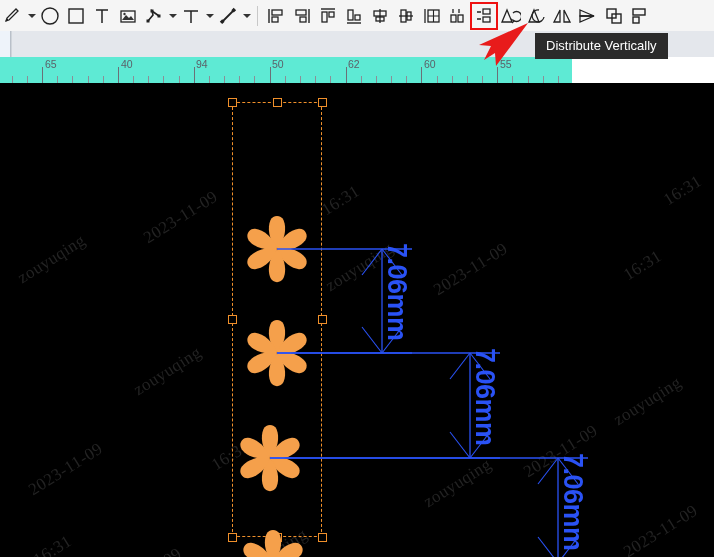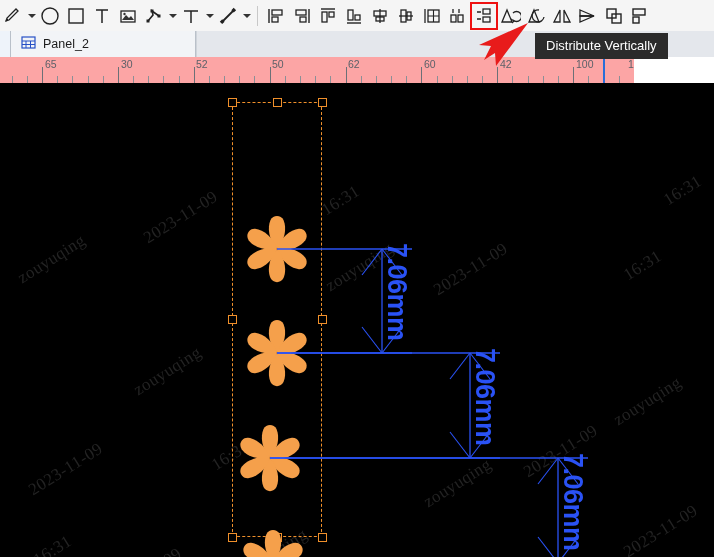--- a/index.html
+++ b/index.html
@@ -46,22 +46,22 @@
     display:flex;align-items:center;gap:7px;
     padding:0 14px 0 10px;
     background:#f2f4f7;
     border-right:1px solid #b9c0c9;
     font-size:12.5px;color:#1b1b1b;
     min-width:160px;
   }
   .tabtail{flex:1;background:#e4e7ec;border-left:1px solid #cfd4da;}
   
   #ruler{
-    position:absolute;left:0;top:57px;width:634px;height:26px;
-    background:#fca5a5;border-bottom:1px solid #3a3a3a;
+    position:absolute;left:0;top:57px;width:572px;height:26px;
+    background:#5eead4;border-bottom:1px solid #3a3a3a;
     overflow:hidden;
   }
   .rtick{position:absolute;bottom:0;width:1px;background:#8b8f96;}
   .rtick.major{height:16px;background:#6b7077;}
   .rtick.minor{height:7px;}
   .rlabel{
     position:absolute;top:1px;font-size:10.5px;color:#5c6169;
     font-family:"Liberation Sans", sans-serif;
   }
   .rmark{position:absolute;top:0;bottom:0;width:2px;background:#2a6ed8;}
@@ -294,29 +294,20 @@
     <svg width="22" height="20" viewBox="0 0 22 20">
       <rect x="4" y="3" width="12" height="6" fill="none" stroke="#222" stroke-width="1.4"></rect>
       <rect x="4" y="11" width="6" height="6" fill="none" stroke="#222" stroke-width="1.4"></rect>
     </svg>
   </div>
 </div>
 
 <div id="tabbar">
   <div class="lead"></div>
 
-  <div class="tab">
-    <span>
-      <svg width="15" height="15" viewBox="0 0 15 15">
-        <rect x="1" y="2" width="13" height="11" fill="none" stroke="#2750c6" stroke-width="1.2"></rect>
-        <path d="M1 6 H14 M1 9.5 H14 M5 6 V13 M9.5 6 V13" stroke="#2750c6" stroke-width="1"></path>
-      </svg>
-    </span>
-    <span>Panel_2</span>
-  </div>
 
 
   <div class="tabtail"></div>
 </div>
 
 <div id="ruler">
     <div class="rtick minor" style="left: 12px;"></div>
     <div class="rtick minor" style="left: 27px;"></div>
     <div class="rtick major" style="left: 42px;"></div>
     <div class="rtick minor" style="left: 57px;"></div>
@@ -356,26 +347,26 @@
     <div class="rtick major" style="left: 573px;"></div>
     <div class="rtick minor" style="left: 588px;"></div>
     <div class="rtick minor" style="left: 603px;"></div>
     <div class="rtick minor" style="left: 619px;"></div>
     <div class="rtick minor" style="left: 634px;"></div>
     <div class="rtick major" style="left: 649px;"></div>
     <div class="rtick minor" style="left: 664px;"></div>
     <div class="rtick minor" style="left: 679px;"></div>
     <div class="rtick minor" style="left: 695px;"></div>
     <div class="rlabel" style="left: 45px;">65</div>
-    <div class="rlabel" style="left: 121px;">30</div>
-    <div class="rlabel" style="left: 196px;">52</div>
+    <div class="rlabel" style="left: 121px;">40</div>
+    <div class="rlabel" style="left: 196px;">94</div>
     <div class="rlabel" style="left: 272px;">50</div>
     <div class="rlabel" style="left: 348px;">62</div>
     <div class="rlabel" style="left: 424px;">60</div>
-    <div class="rlabel" style="left: 500px;">42</div>
+    <div class="rlabel" style="left: 500px;">55</div>
     <div class="rlabel" style="left: 576px;">100</div>
     <div class="rlabel" style="left: 628px;">105</div>
     <div class="rmark" style="left: 603px; background: rgb(42, 110, 216);"></div>
   </div>
 
 <div id="canvas">
   <div id="wm-layer">
       <div class="wm" style="left: 14px; top: 188px;">zouyuqing</div>
       <div class="wm" style="left: 140px; top: 148px;">2023-11-09</div>
       <div class="wm" style="left: 318px; top: 120px;">16:31</div>

